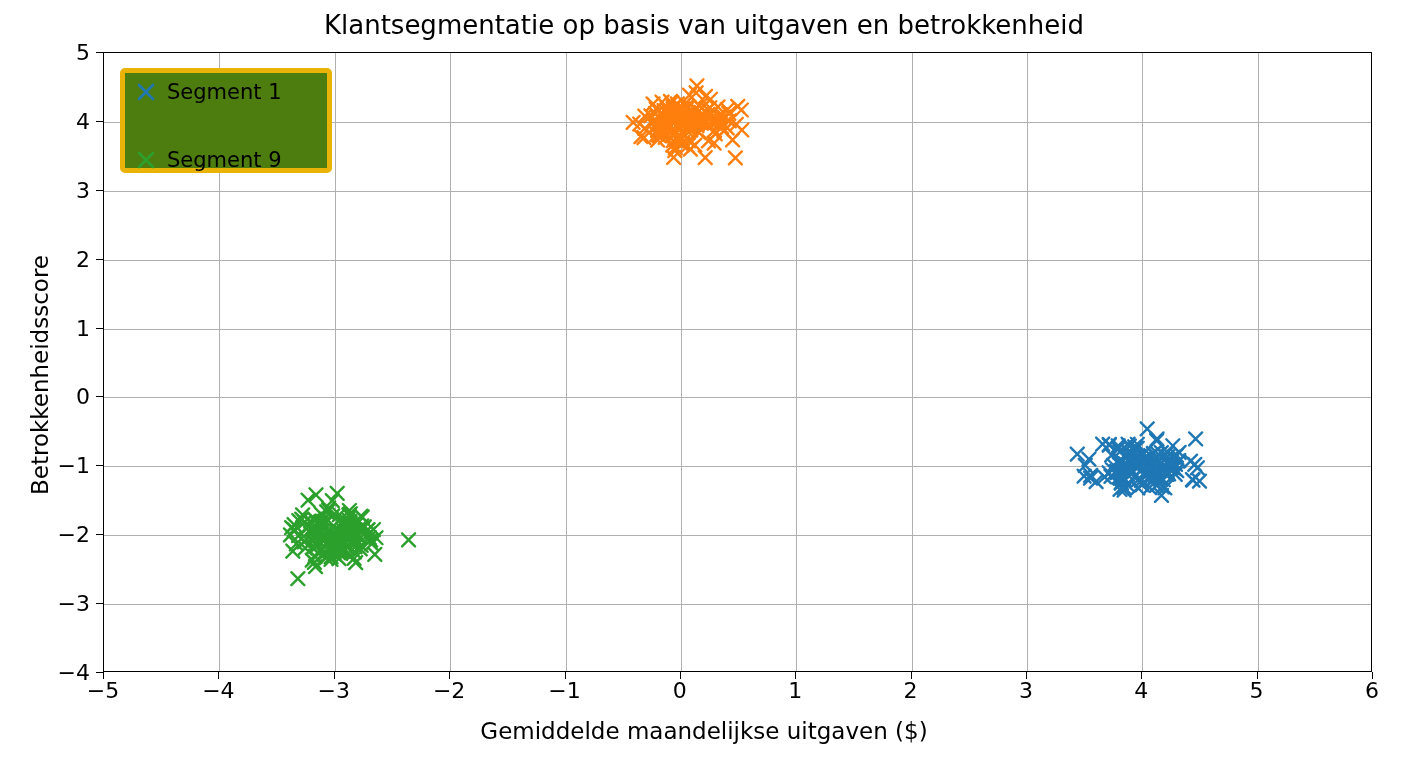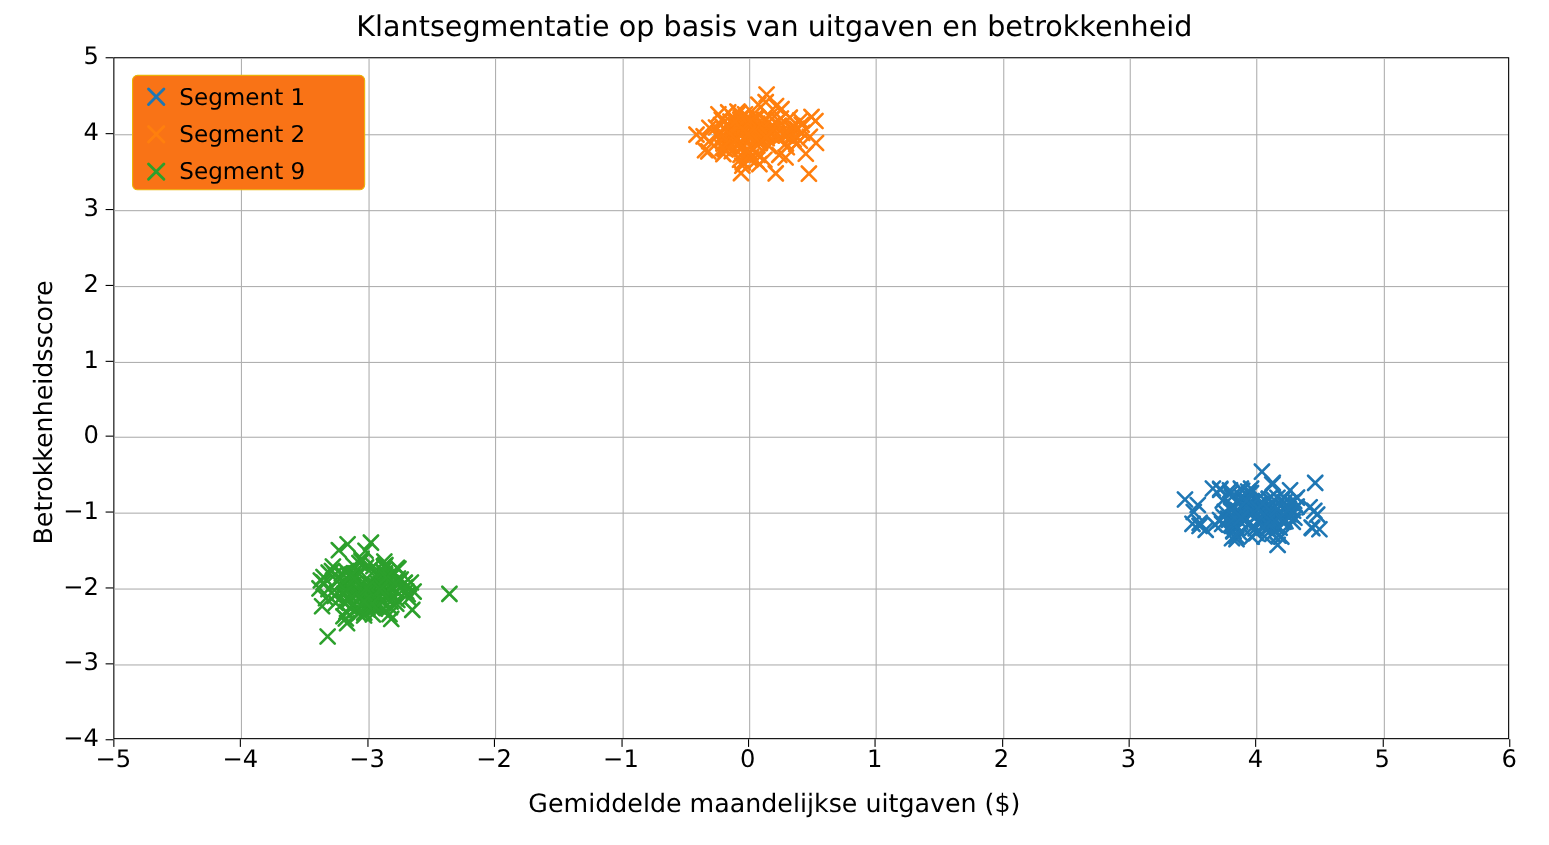--- a/index.html
+++ b/index.html
@@ -110,22 +110,22 @@
     color: #000000;
     transform: rotate(-90deg);
     transform-origin: center center;
   }
   #legend-box {
     position: absolute;
     left: 120px;
     top: 68px;
     width: 212px;
     height: 105px;
-    background: #f97316;
-    border: 1px solid #eab308;
+    background: #4d7c0f;
+    border: 5px solid #eab308;
     border-radius: 5px;
     box-sizing: border-box;
     z-index: 5;
   }
   .legend-row {
     position: absolute;
     left: 0;
     width: 212px;
     height: 35px;
     display: flex;
@@ -686,28 +686,20 @@
 
   <div id="legend-box">
       <div class="legend-row" style="top: 1px;">
         <div class="legend-marker">
           <svg width="26" height="26" viewBox="0 0 26 26">
             <path d="M6,6 L20,20 M6,20 L20,6" stroke="#1f77b4" stroke-width="2.6" stroke-linecap="round" fill="none"></path>
           </svg>
         </div>
         <span class="legend-label">Segment 1</span>
       </div>
-      <div class="legend-row" style="top: 35px;">
-        <div class="legend-marker">
-          <svg width="26" height="26" viewBox="0 0 26 26">
-            <path d="M6,6 L20,20 M6,20 L20,6" stroke="#ff7f0e" stroke-width="2.6" stroke-linecap="round" fill="none"></path>
-          </svg>
-        </div>
-        <span class="legend-label">Segment 2</span>
-      </div>
       <div class="legend-row" style="top: 69px;">
         <div class="legend-marker">
           <svg width="26" height="26" viewBox="0 0 26 26">
             <path d="M6,6 L20,20 M6,20 L20,6" stroke="#2ca02c" stroke-width="2.6" stroke-linecap="round" fill="none"></path>
           </svg>
         </div>
         <span class="legend-label">Segment 9</span>
       </div>
     </div>
 

